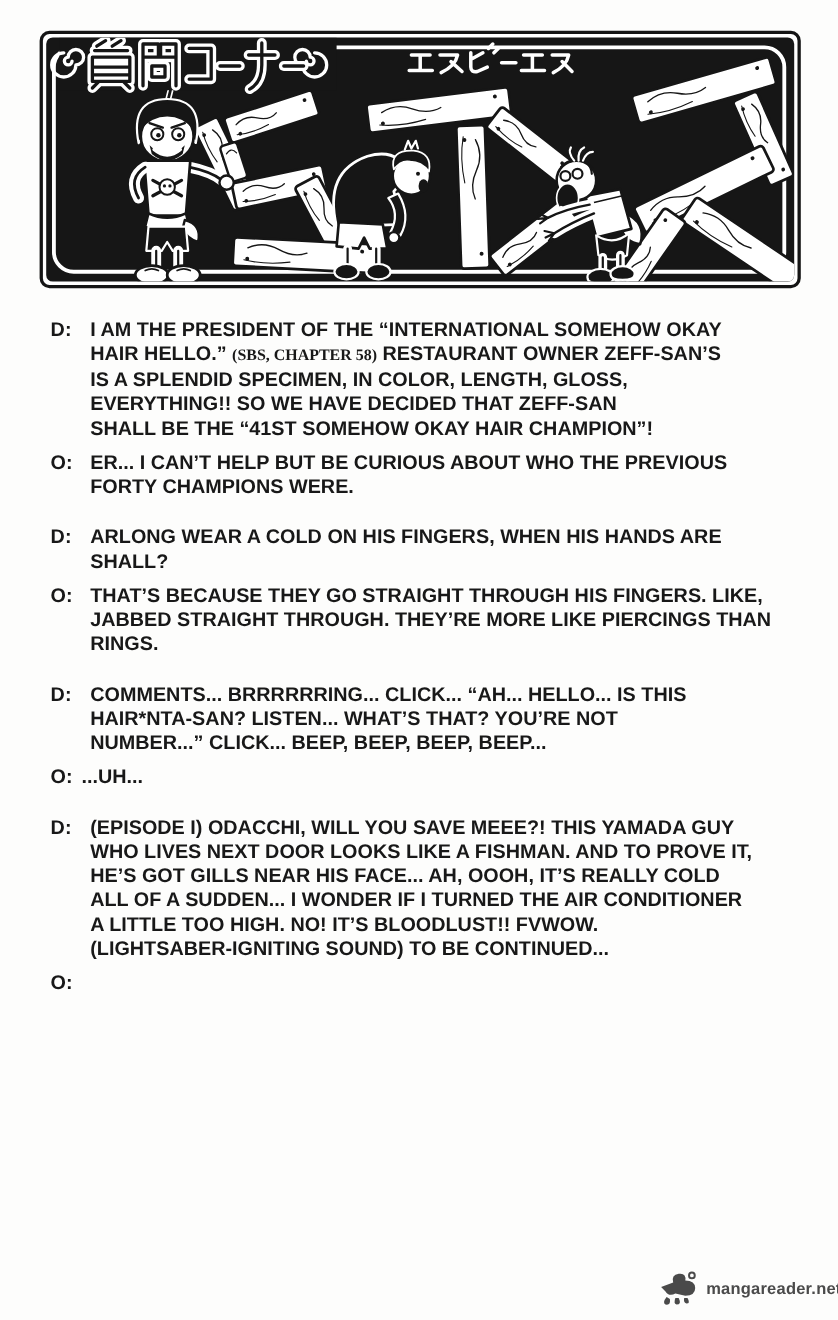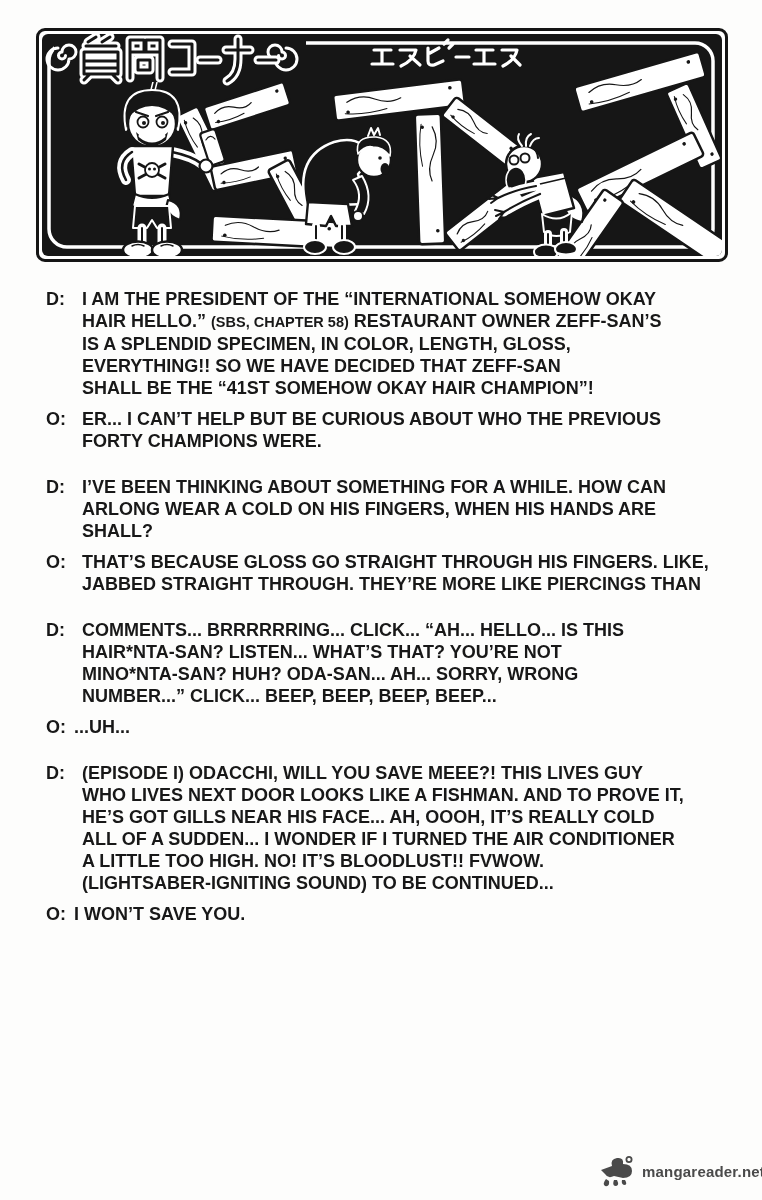--- a/index.html
+++ b/index.html
@@ -23,21 +23,21 @@
   .qa {
     position:absolute; left:46px; top:288px; width:690px;
     font-size:18px; line-height:22px; font-weight:bold; color:#181818;
   }
   .entry { display:flex; align-items:flex-start; }
   .entry .speaker { flex:0 0 36px; width:36px; }
   .entry.inline .speaker { flex:none; width:auto; margin-right:8px; }
   .entry.d { margin-bottom:9px; }
   .entry.o { margin-bottom:24px; }
   .line { white-space:pre; }
-  .small { font-size:14.5px; }
+  .small { font-size:14.5px;font-family:Liberation Serif, serif; }
   
   .watermark {
     position:absolute; left:599px; top:1155px;
     display:flex; align-items:flex-end; gap:3px;
   }
   .watermark .wm-text {
     font-size:15px; font-weight:bold; letter-spacing:0.2px; line-height:30px;
   }
 </style>
 </head>
@@ -229,59 +229,57 @@
     <div class="entry o">
       <span class="speaker">O:</span>
       <div class="lines">
         <div class="line"><span>ER... I CAN’T HELP BUT BE CURIOUS ABOUT WHO THE PREVIOUS</span></div>
         <div class="line"><span>FORTY CHAMPIONS WERE.</span></div>
       </div>
     </div>
     <div class="entry d">
       <span class="speaker">D:</span>
       <div class="lines">
-        <div class="line"><span>I’VE BEEN THINKING ABOUT SOMETHING FOR A WHILE. HOW CAN</span></div>
         <div class="line"><span>ARLONG WEAR A COLD ON HIS FINGERS, WHEN HIS HANDS ARE</span></div>
         <div class="line"><span>SHALL?</span></div>
       </div>
     </div>
     <div class="entry o">
       <span class="speaker">O:</span>
       <div class="lines">
-        <div class="line"><span>THAT’S BECAUSE GLOSS GO STRAIGHT THROUGH HIS FINGERS. LIKE,</span></div>
+        <div class="line"><span>THAT’S BECAUSE THEY GO STRAIGHT THROUGH HIS FINGERS. LIKE,</span></div>
         <div class="line"><span>JABBED STRAIGHT THROUGH. THEY’RE MORE LIKE PIERCINGS THAN</span></div>
+        <div class="line"><span>RINGS.</span></div>
       </div>
     </div>
     <div class="entry d">
       <span class="speaker">D:</span>
       <div class="lines">
         <div class="line"><span>COMMENTS... BRRRRRRING... CLICK... “AH... HELLO... IS THIS</span></div>
         <div class="line"><span>HAIR*NTA-SAN? LISTEN... WHAT’S THAT? YOU’RE NOT</span></div>
-        <div class="line"><span>MINO*NTA-SAN? HUH? ODA-SAN... AH... SORRY, WRONG</span></div>
         <div class="line"><span>NUMBER...” CLICK... BEEP, BEEP, BEEP, BEEP...</span></div>
       </div>
     </div>
     <div class="entry o inline">
       <span class="speaker">O:</span>
       <span class="lines"><span class="line"><span>...UH...</span></span></span>
     </div>
     <div class="entry d">
       <span class="speaker">D:</span>
       <div class="lines">
-        <div class="line"><span>(EPISODE I) ODACCHI, WILL YOU SAVE MEEE?! THIS LIVES GUY</span></div>
+        <div class="line"><span>(EPISODE I) ODACCHI, WILL YOU SAVE MEEE?! THIS YAMADA GUY</span></div>
         <div class="line"><span>WHO LIVES NEXT DOOR LOOKS LIKE A FISHMAN. AND TO PROVE IT,</span></div>
         <div class="line"><span>HE’S GOT GILLS NEAR HIS FACE... AH, OOOH, IT’S REALLY COLD</span></div>
         <div class="line"><span>ALL OF A SUDDEN... I WONDER IF I TURNED THE AIR CONDITIONER</span></div>
         <div class="line"><span>A LITTLE TOO HIGH. NO! IT’S BLOODLUST!! FVWOW.</span></div>
         <div class="line"><span>(LIGHTSABER-IGNITING SOUND) TO BE CONTINUED...</span></div>
       </div>
     </div>
     <div class="entry o inline">
       <span class="speaker">O:</span>
-      <span class="lines"><span class="line"><span>I WON’T SAVE YOU.</span></span></span>
     </div>
   </div>
 
 <div class="watermark">
   <svg width="40" height="32" viewBox="0 0 40 32">
     <path d="M2 15 L13 11 Q11 4 18 3 Q25 2 24 9 Q33 9 33 16 Q33 23 24 23 L15 21 Q9 24 6 19 Z" fill="#4a4a4a"></path>
     <circle cx="30" cy="4.5" r="2.6" fill="none" stroke="#4a4a4a" stroke-width="1.8"></circle>
     <path d="M7 24 q-4 5 -1 7 q5 1 4 -5 Z" fill="#4a4a4a"></path>
     <path d="M15 25 q-2 5 1 6 q5 0 2 -6 Z" fill="#4a4a4a"></path>
     <path d="M23 25 q-1 4 2 5 q4 0 1 -5 Z" fill="#4a4a4a"></path>

